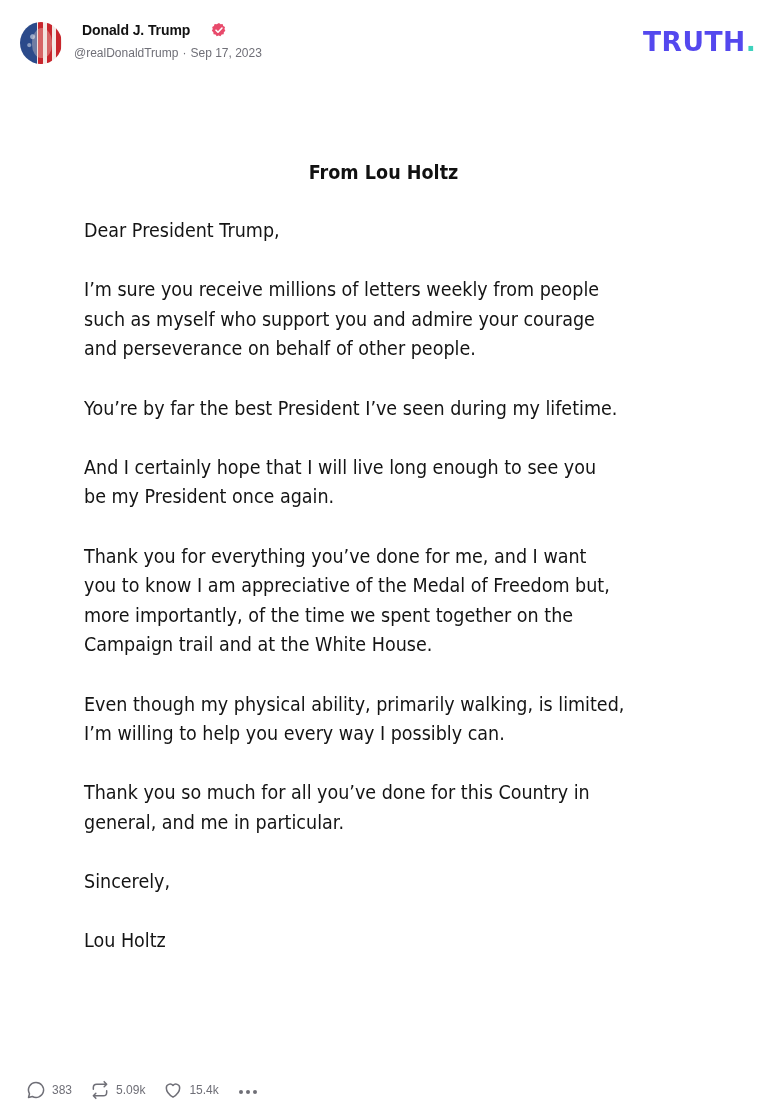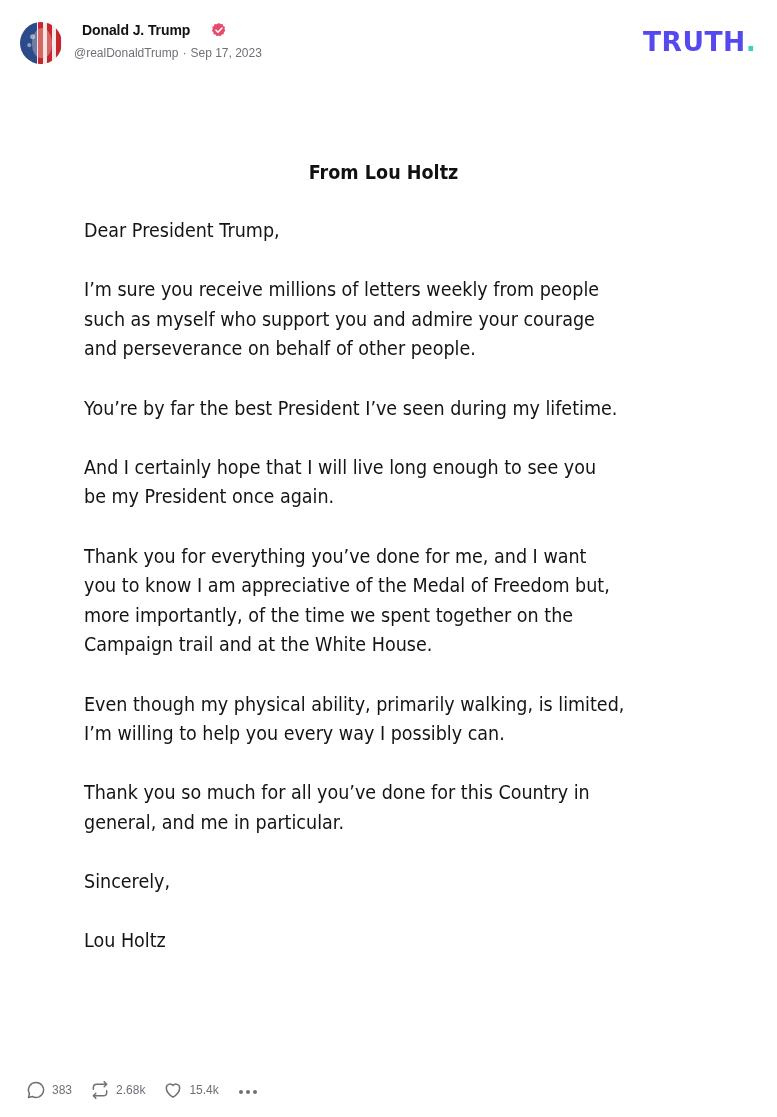--- a/index.html
+++ b/index.html
@@ -106,21 +106,21 @@
   <div class="action">
     <svg viewBox="0 0 24 24">
       <path d="M12 3a9 9 0 0 0-7.8 13.5L3 21l4.6-1.2A9 9 0 1 0 12 3z" fill="none" stroke="#6f6f77" stroke-width="1.8" stroke-linejoin="round"></path>
     </svg>
     <span class="action-count">383</span>
   </div>
   <div class="action">
     <svg viewBox="0 0 24 24">
       <path d="M17 2l3 3-3 3M4 11V9a4 4 0 0 1 4-4h12M7 22l-3-3 3-3M20 13v2a4 4 0 0 1-4 4H4" fill="none" stroke="#6f6f77" stroke-width="1.8" stroke-linecap="round" stroke-linejoin="round"></path>
     </svg>
-    <span class="action-count">2.68k</span>
+    <span class="action-count">5.09k</span>
   </div>
   <div class="action">
     <svg viewBox="0 0 24 24">
       <path d="M12 20.5s-8-4.9-8-11A4.5 4.5 0 0 1 12 6.6 4.5 4.5 0 0 1 20 9.5c0 6.1-8 11-8 11z" fill="none" stroke="#6f6f77" stroke-width="1.8" stroke-linejoin="round"></path>
     </svg>
     <span class="action-count">15.4k</span>
   </div>
   <div class="more">
     <span></span>
     <span></span>

